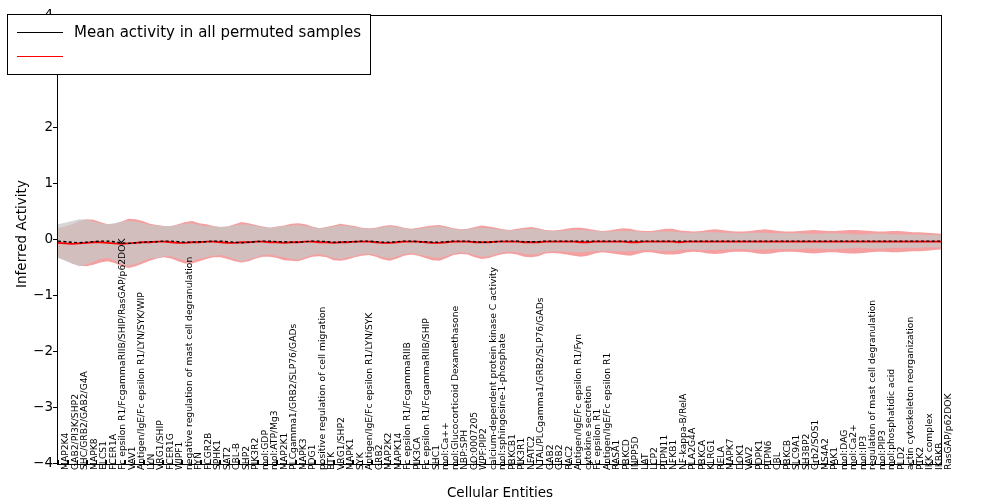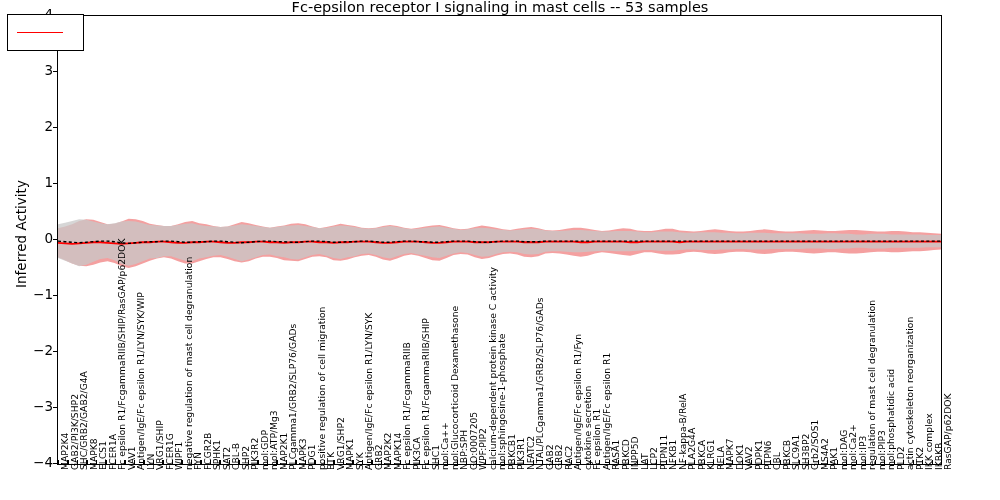--- a/index.html
+++ b/index.html
@@ -34,23 +34,23 @@
   .legrow{display:flex;align-items:center;height:24px;}
   .legline{width:46px;height:0;border-top-width:1.6px;border-top-style:solid;margin-right:11px;}
   .legtxt{font-size:15px;color:#000;}
   svg{display:block;}
 </style>
 </head>
 <body>
 
 <div id="fig">
 
-  <div id="title">Fc-epsilon receptor I signaling in mast cells -- 53 samples</div>
 
   <div id="ylabel">Inferred Activity</div>
+  <div id="xlabel">Cellular Entities</div>
 
   <div id="yticks-holder">
       <div class="ytick" style="top: 15px;">4</div>
       <div style="position: absolute; left: 52.5px; width: 4.5px; height: 1.2px; background: rgb(0, 0, 0); top: 15px;"></div>
       <div class="ytick" style="top: 71px;">3</div>
       <div style="position: absolute; left: 52.5px; width: 4.5px; height: 1.2px; background: rgb(0, 0, 0); top: 71px;"></div>
       <div class="ytick" style="top: 127px;">2</div>
       <div style="position: absolute; left: 52.5px; width: 4.5px; height: 1.2px; background: rgb(0, 0, 0); top: 127px;"></div>
       <div class="ytick" style="top: 183px;">1</div>
       <div style="position: absolute; left: 52.5px; width: 4.5px; height: 1.2px; background: rgb(0, 0, 0); top: 183px;"></div>
@@ -263,17 +263,21 @@
       <div class="xticklabel" style="left: 895.927px; top: 470px;">PLD2</div>
       <div class="xticklabel" style="left: 905.422px; top: 470px;">actin cytoskeleton reorganization</div>
       <div class="xticklabel" style="left: 914.916px; top: 470px;">PTK2</div>
       <div class="xticklabel" style="left: 924.411px; top: 470px;">IKK complex</div>
       <div class="xticklabel" style="left: 933.905px; top: 470px;">IKBKB</div>
       <div class="xticklabel" style="left: 943.4px; top: 470px;">RasGAP/p62DOK</div>
     </div>
 
   <div id="legend">
     <div class="legrow">
+      <span class="legline" style="border-top-color: rgb(0, 0, 0);"></span>
+      <span class="legtxt">Mean activity in all permuted samples</span>
+    </div>
+    <div class="legrow">
       <span class="legline" style="border-top-color: rgb(255, 0, 0);"></span>
     </div>
   </div>
 
 </div>
 
 </body></html>

